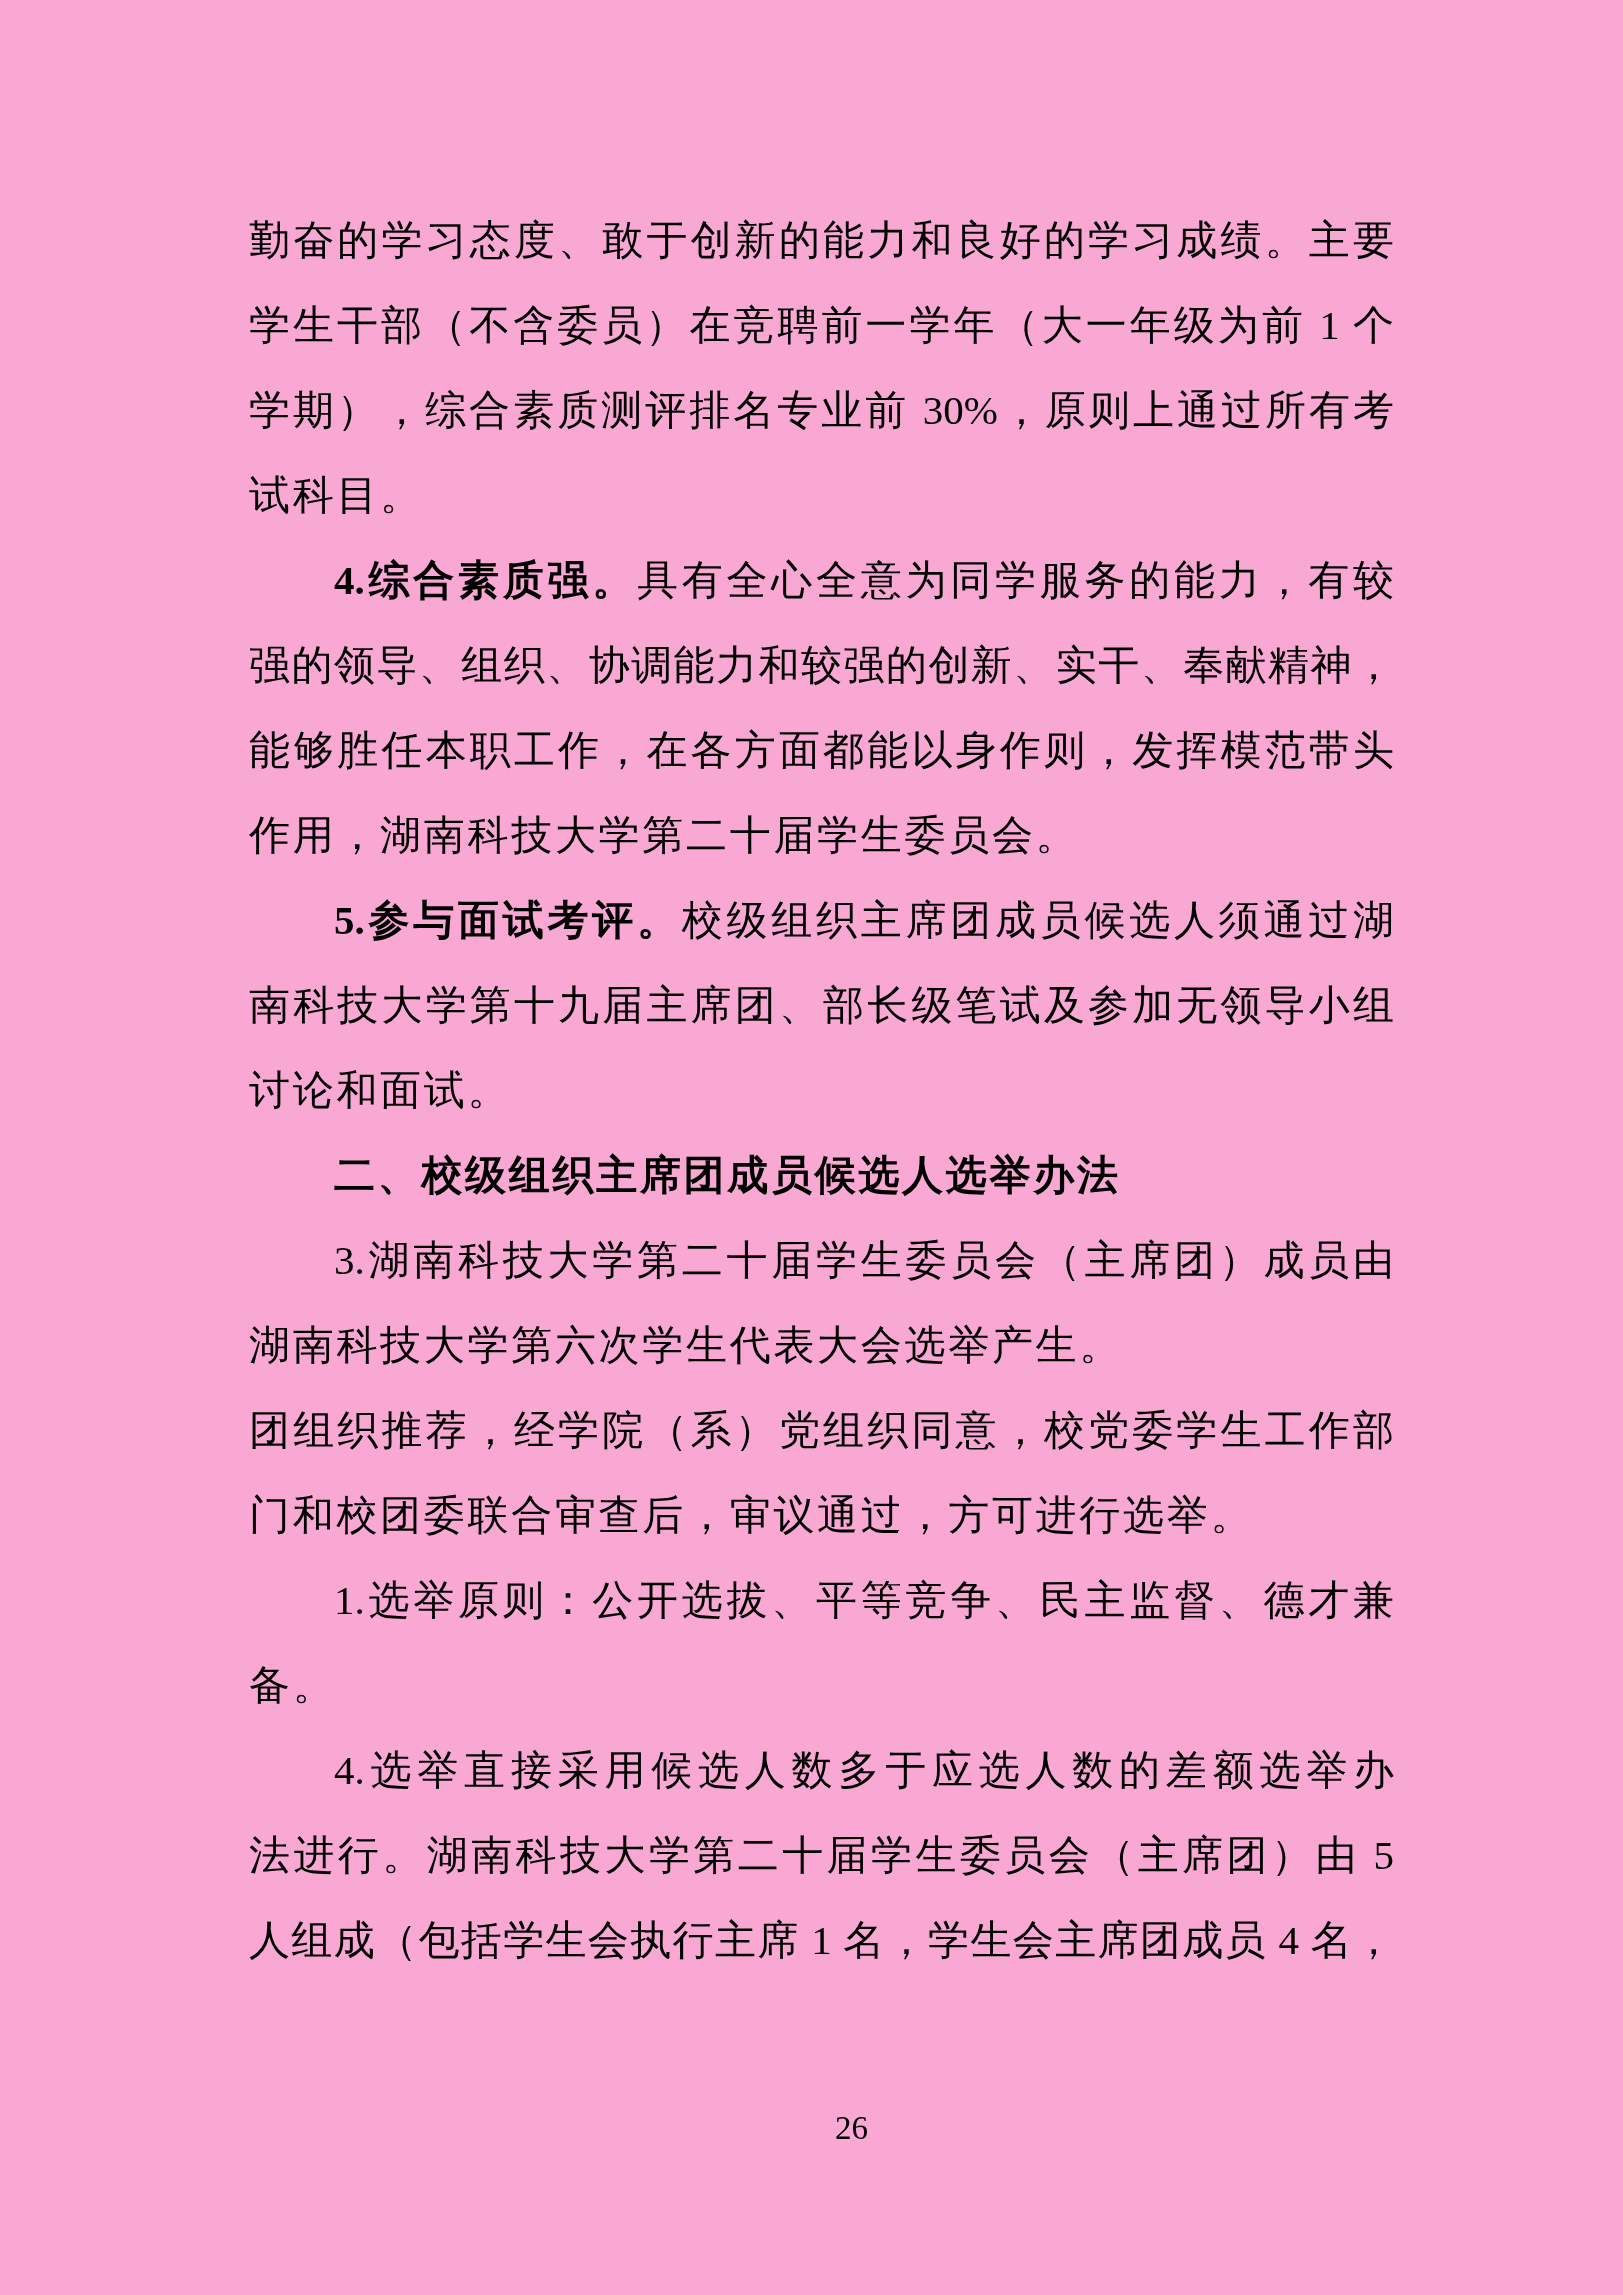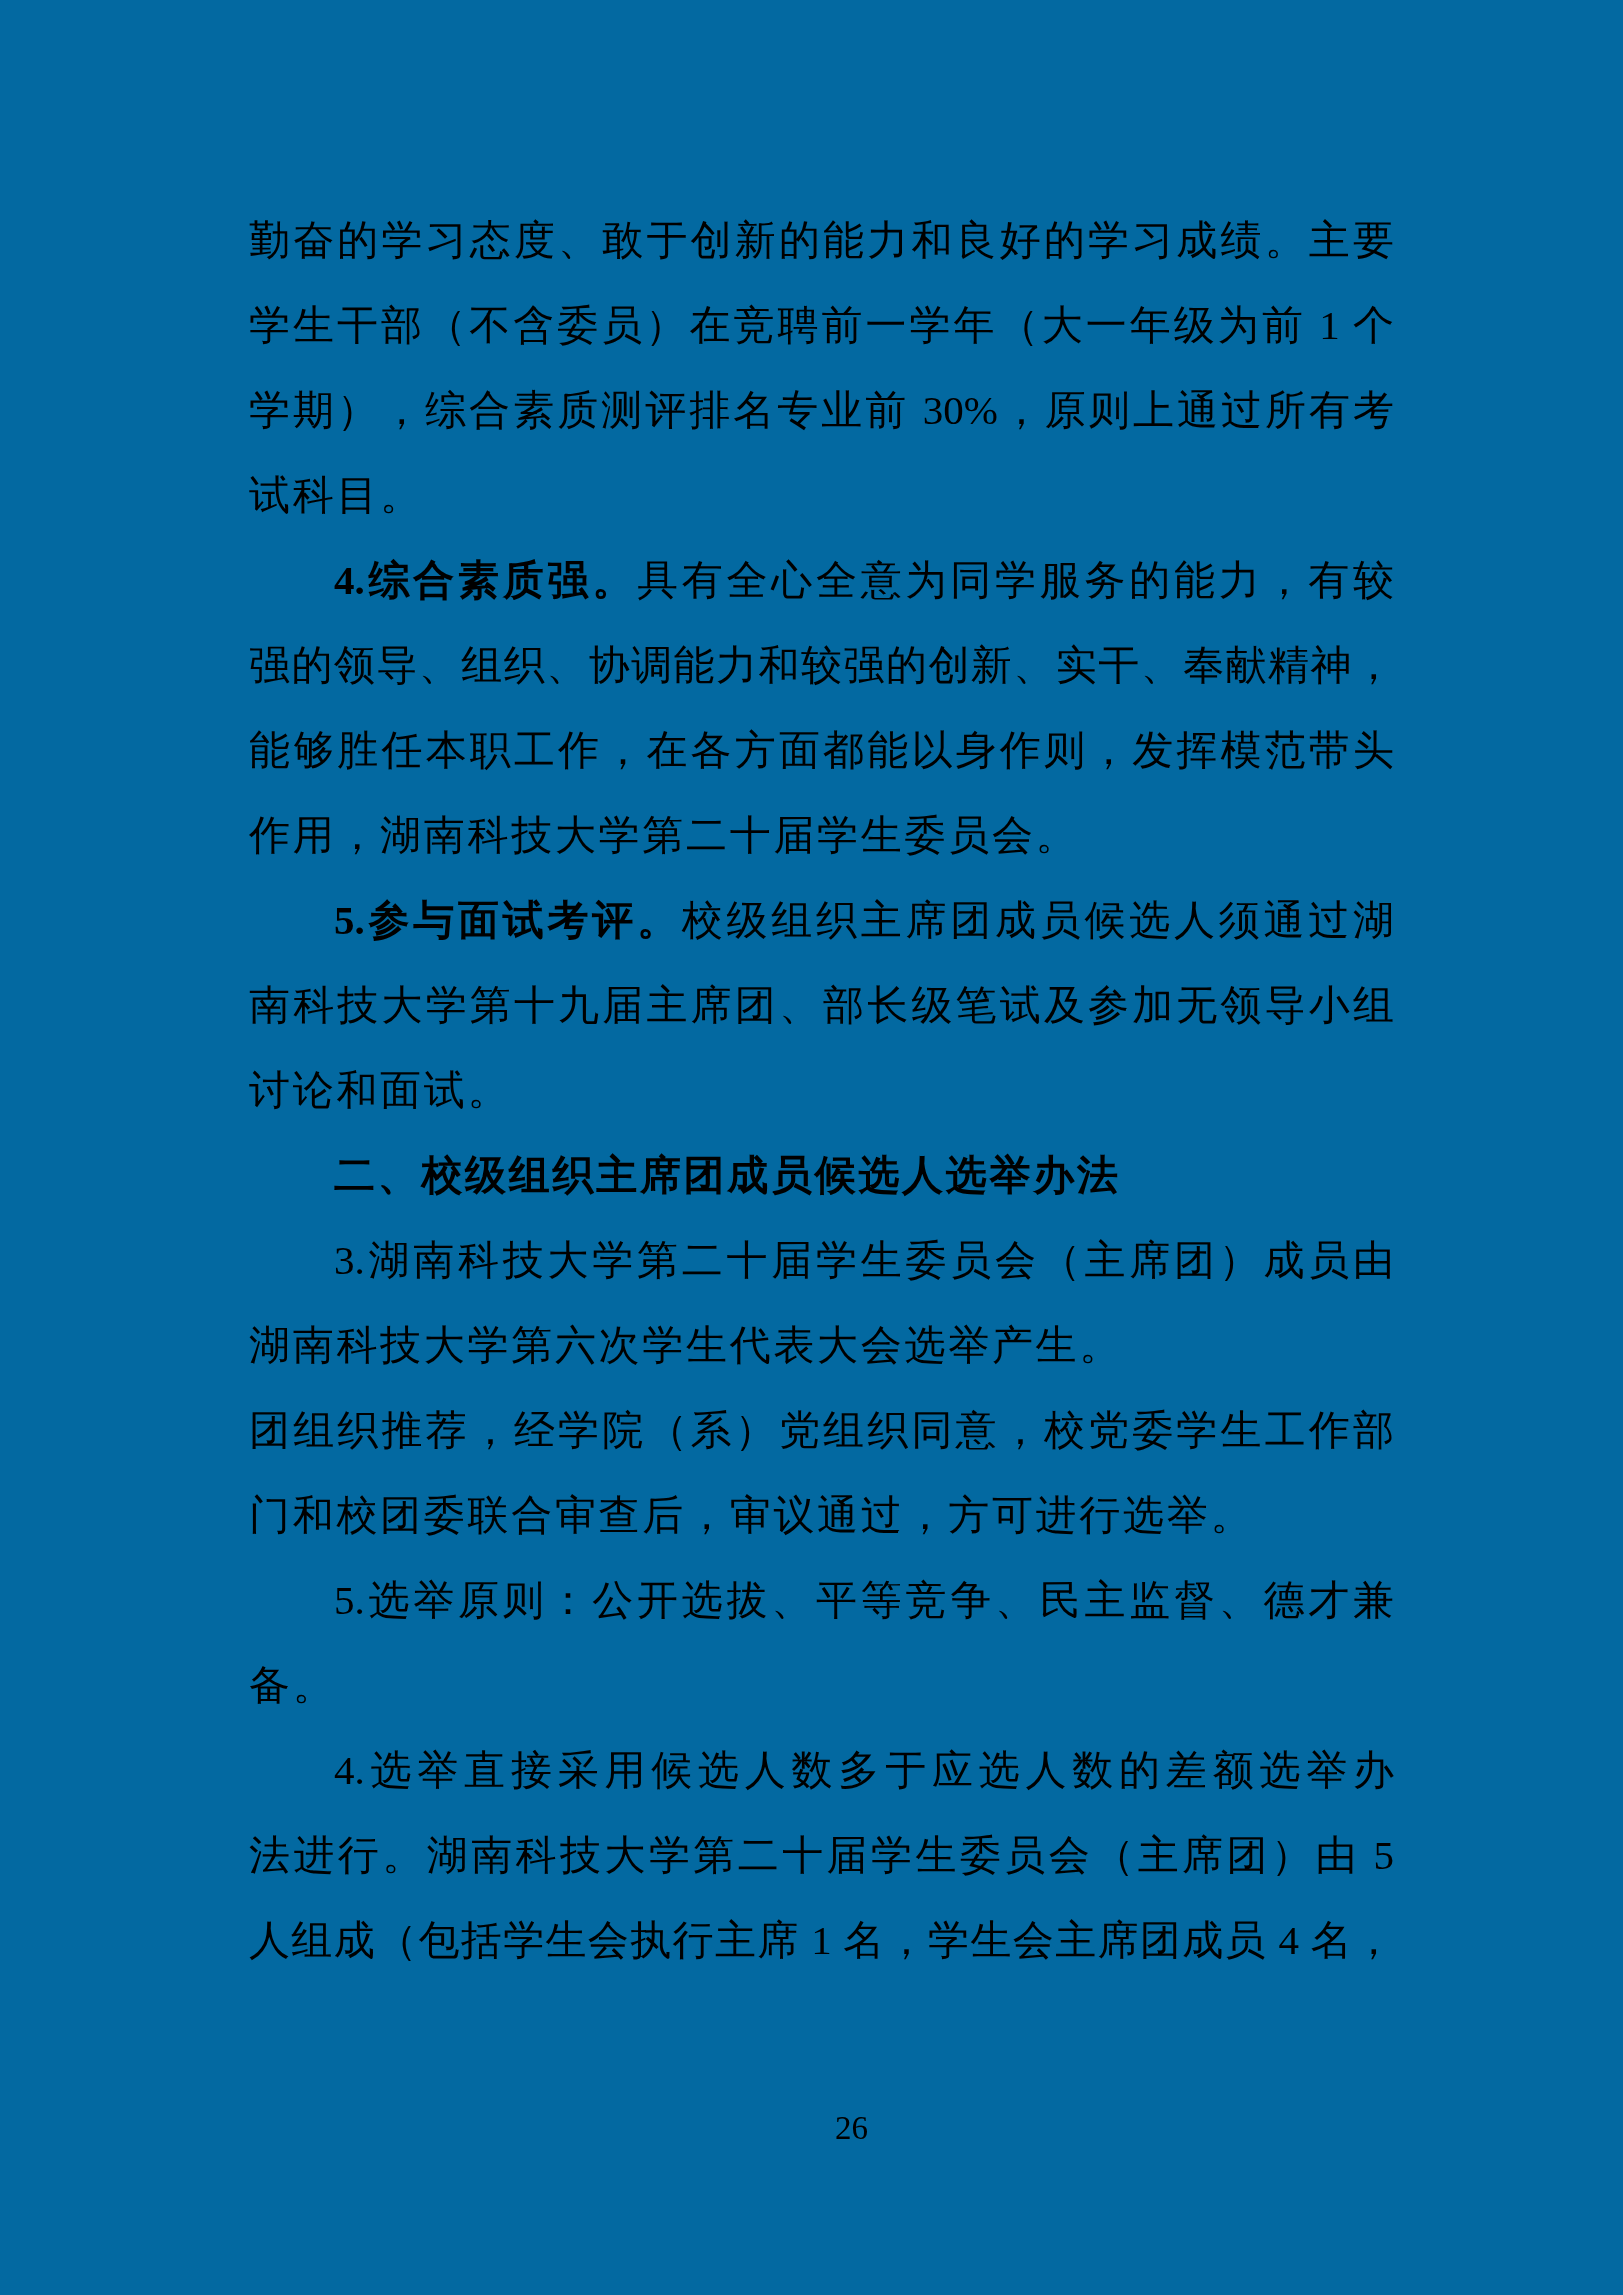--- a/index.html
+++ b/index.html
@@ -2,21 +2,21 @@
 <html lang="zh" style="font-size:11px"><head>
 <meta charset="utf-8">
 <style>
   * { margin: 0; padding: 0; box-sizing: border-box; }
   html, body { background: #ffffff; }
 
   .page {
     position: relative;
     width: 1623px;
     height: 2295px;
-    background: #0369a1;
+    background: #f9a8d4;
     color: #000000;
     font-family: "Liberation Serif", "DejaVu Serif", serif;
     overflow: hidden;
   }
 
   .body-text {
     position: absolute;
     left: 249px;
     top: 198px;
     width: 1145px;
@@ -75,21 +75,21 @@
       <div class="line justify"><span class="seg">能够胜任本职工作，在各方面都能以身作则，发挥模范带头</span></div>
       <div class="line"><span class="seg">作用，湖南科技大学第二十届学生委员会。</span></div>
       <div class="line justify indent"><span class="seg bold">5.参与面试考评。</span><span class="seg">校级组织主席团成员候选人须通过湖</span></div>
       <div class="line justify"><span class="seg">南科技大学第十九届主席团、部长级笔试及参加无领导小组</span></div>
       <div class="line"><span class="seg">讨论和面试。</span></div>
       <div class="line indent heading"><span class="seg bold">二、校级组织主席团成员候选人选举办法</span></div>
       <div class="line justify indent"><span class="seg">3.湖南科技大学第二十届学生委员会（主席团）成员由</span></div>
       <div class="line"><span class="seg">湖南科技大学第六次学生代表大会选举产生。</span></div>
       <div class="line justify"><span class="seg">团组织推荐，经学院（系）党组织同意，校党委学生工作部</span></div>
       <div class="line"><span class="seg">门和校团委联合审查后，审议通过，方可进行选举。</span></div>
-      <div class="line justify indent"><span class="seg">5.选举原则：公开选拔、平等竞争、民主监督、德才兼</span></div>
+      <div class="line justify indent"><span class="seg">1.选举原则：公开选拔、平等竞争、民主监督、德才兼</span></div>
       <div class="line"><span class="seg">备。</span></div>
       <div class="line justify indent"><span class="seg">4.选举直接采用候选人数多于应选人数的差额选举办</span></div>
       <div class="line justify"><span class="seg">法进行。湖南科技大学第二十届学生委员会（主席团）由 5</span></div>
       <div class="line justify"><span class="seg">人组成（包括学生会执行主席 1 名，学生会主席团成员 4 名，</span></div>
     </main>
   <footer class="page-number">26</footer>
 </div>
 
 
 </body></html>

